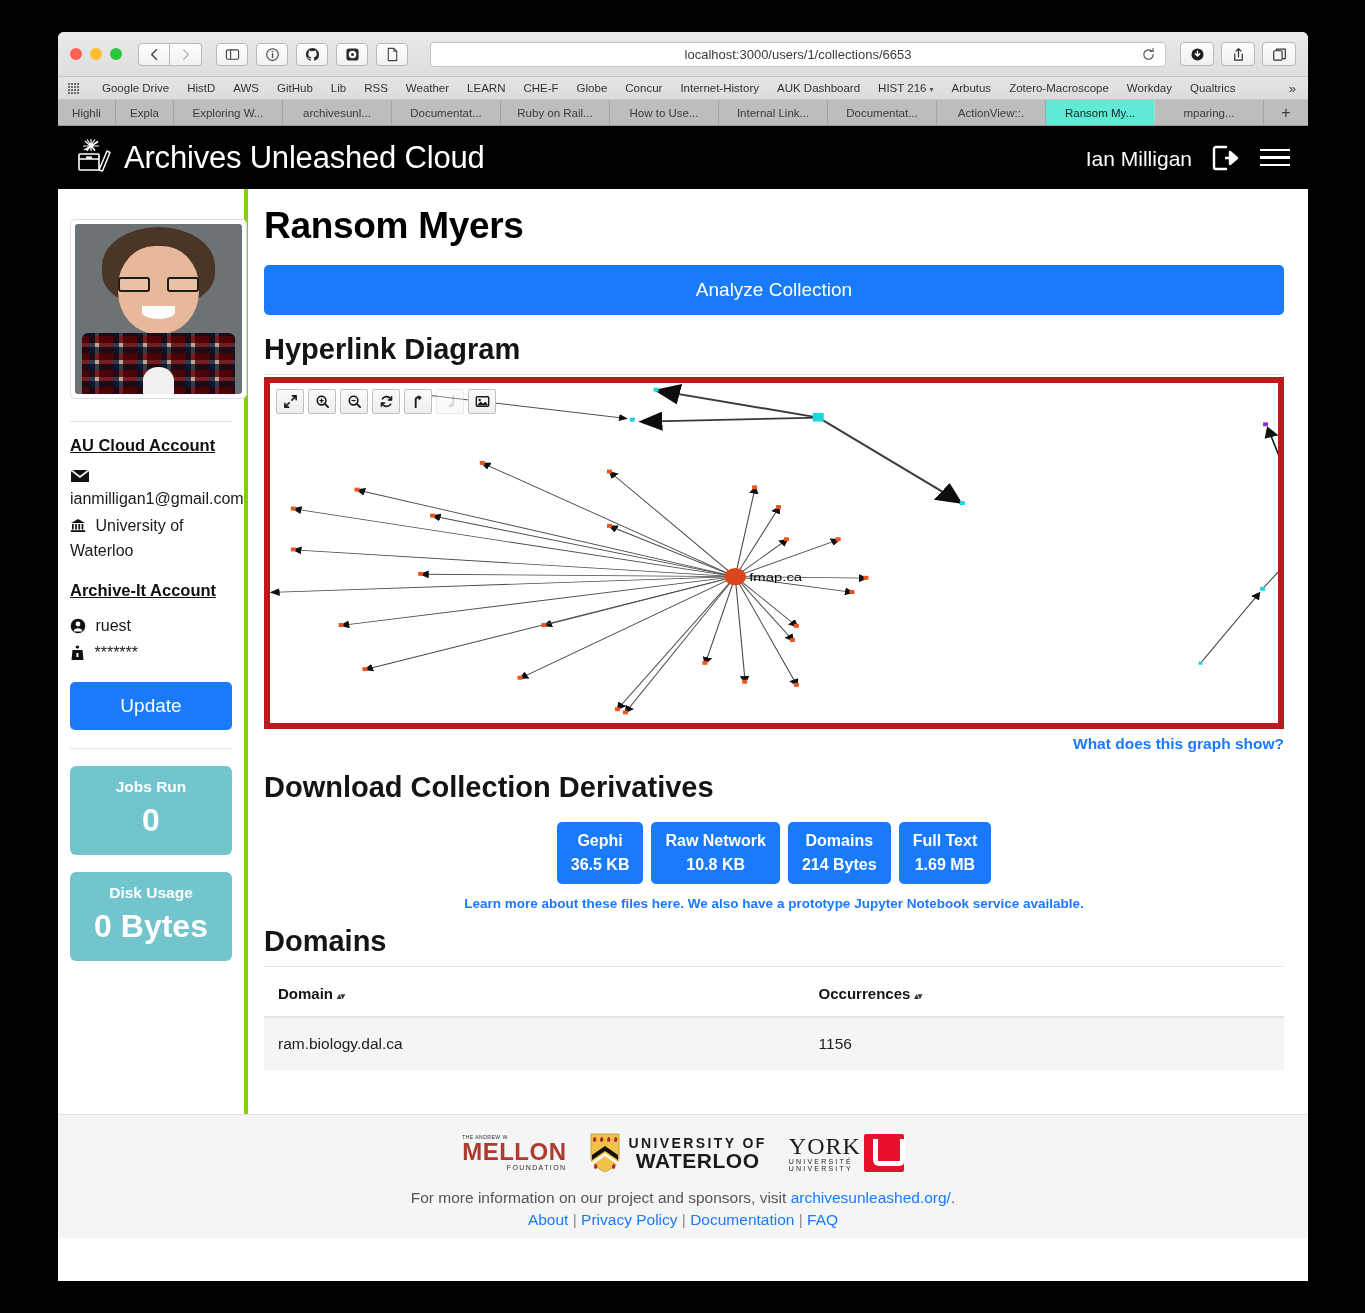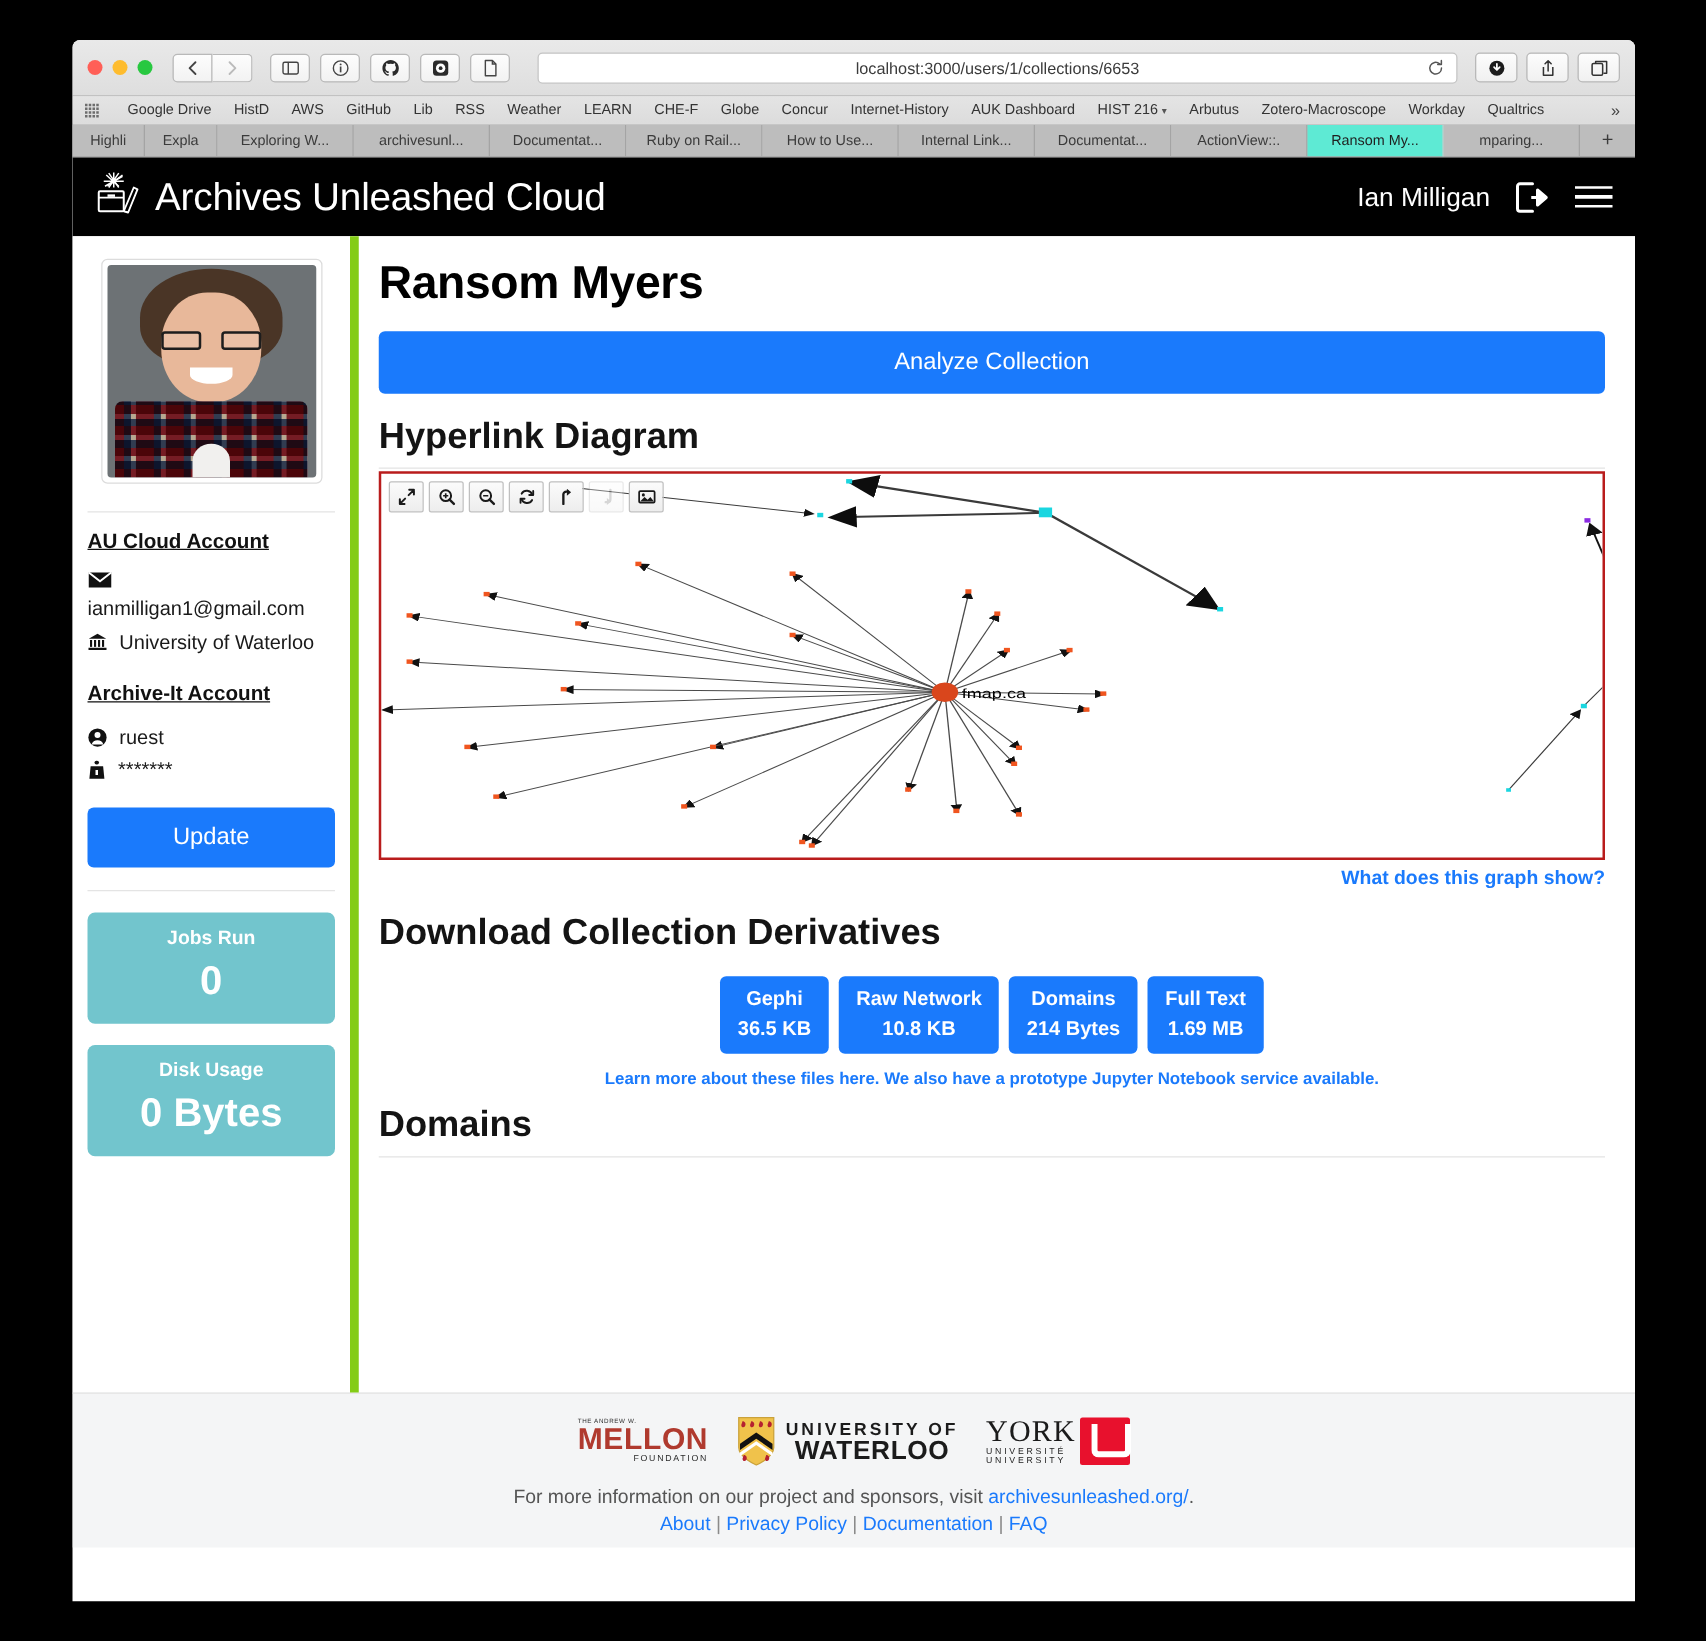--- a/index.html
+++ b/index.html
@@ -133,23 +133,23 @@
   .user-name { color:#fff; font-size: 21px; }
   .logout-icon, .hamburger { display:flex; align-items:center; }
   .hamburger i {
     display:block; width: 30px; height: 2.6px; background:#fff; margin: 5px 0;
   }
 
   .app-body { display: flex; background:#fff; height: 925px; }
 
   
   .sidebar {
-    width: 229px;
-    border-right: 7px solid #84cc16;
-    padding: 18px 12px 0 12px;
+    width: 190px;
+    border-right: 4px solid #84cc16;
+    padding: 30px 12px 0 12px;
     flex: none;
   }
   .avatar-frame {
     width: 177px; height: 180px;
     border: 1px solid #dcdcdc; border-radius: 5px;
     padding: 4px; background:#fff;
     margin: 0 auto 22px auto;
   }
   .avatar-photo {
     width: 100%; height: 100%; border-radius: 3px;
@@ -218,21 +218,21 @@
     background:#1a7afc; color:#fff; border:none; border-radius:5px;
     font-size: 19px; padding: 14px 0; font-family:"Liberation Sans",sans-serif;
   }
   .sec-title {
     font-size: 29px; font-weight: bold; color:#141414;
     margin-top: 18px; padding-bottom: 8px;
   }
   .sec-title.ruled { border-bottom: 1px solid #e4e4e4; }
 
   .graph-box {
-    border: 2px solid #b91c1c; height: 311px; position: relative;
+    border: 6px solid #b91c1c; height: 352px; position: relative;
     background:#fff; margin-top: 2px; overflow: hidden;
   }
   .graph-toolbar { position:absolute; left:6px; top:6px; display:flex; gap:4px; z-index:4; }
   .gt-btn {
     width: 28px; height: 25px;
     background: linear-gradient(#fbfbfb,#ededed);
     border: 1px solid #bfbfbf; border-radius: 2px;
     display:flex;align-items:center;justify-content:center;
   }
   .gt-btn.off { opacity: .35; }
@@ -733,20 +733,38 @@
           <div class="d-size">214 Bytes</div>
         </div>
         <div class="deriv">
           <div class="d-name">Full Text</div>
           <div class="d-size">1.69 MB</div>
         </div>
       </div>
       <div class="deriv-note">Learn more about these files here. We also have a prototype Jupyter Notebook service available.</div>
 
       <div class="sec-title ruled" style="margin-top:14px">Domains</div>
+      <table class="tbl">
+        <thead>
+          <tr>
+            <th>
+              <span>Domain</span><span class="sorts">▴▾</span>
+            </th>
+            <th class="col-occ">
+              <span>Occurrences</span><span class="sorts">▴▾</span>
+            </th>
+          </tr>
+        </thead>
+        <tbody>
+          <tr>
+            <td>ram.biology.dal.ca</td>
+            <td>1156</td>
+          </tr>
+        </tbody>
+      </table>
     </div>
   </div>
 
   <div class="app-footer">
     <div class="logos">
       <div class="mellon">
         <div class="m-top">THE ANDREW W.</div>
         <div class="m-mid"><span>M</span><span>ELLON</span></div>
         <div class="m-bot">FOUNDATION</div>
       </div>

